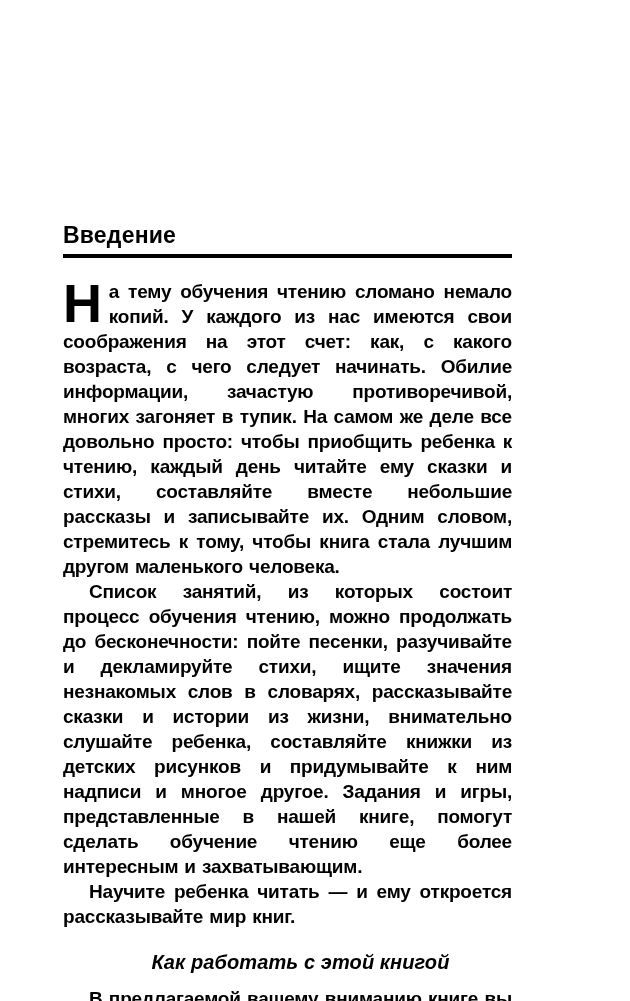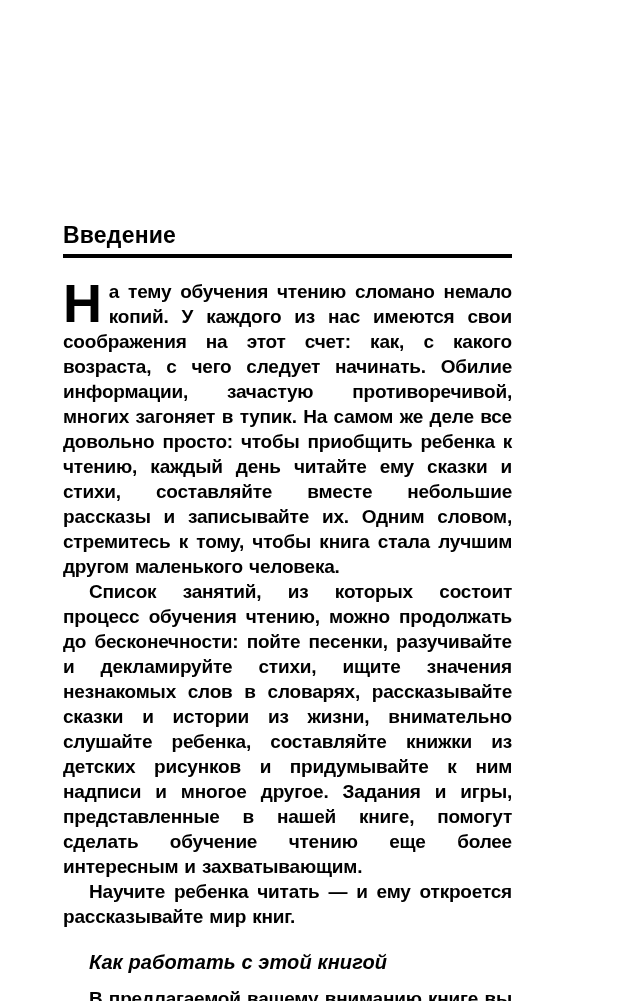--- a/index.html
+++ b/index.html
@@ -55,20 +55,21 @@
     line-height: 44px;
     font-weight: 700;
     padding: 2px 7px 0 0;
   }
   .section-heading {
     margin: 22px 0 12px 26px;
     font-size: 20px;
     font-weight: 700;
     font-style: italic;
     letter-spacing: 0.1px;
+    text-align: center;
   }
 </style>
 </head>
 <body>
 
 <div class="page">
 
   <h1 class="chapter-title">Введение</h1>
 
   <hr class="title-rule">

